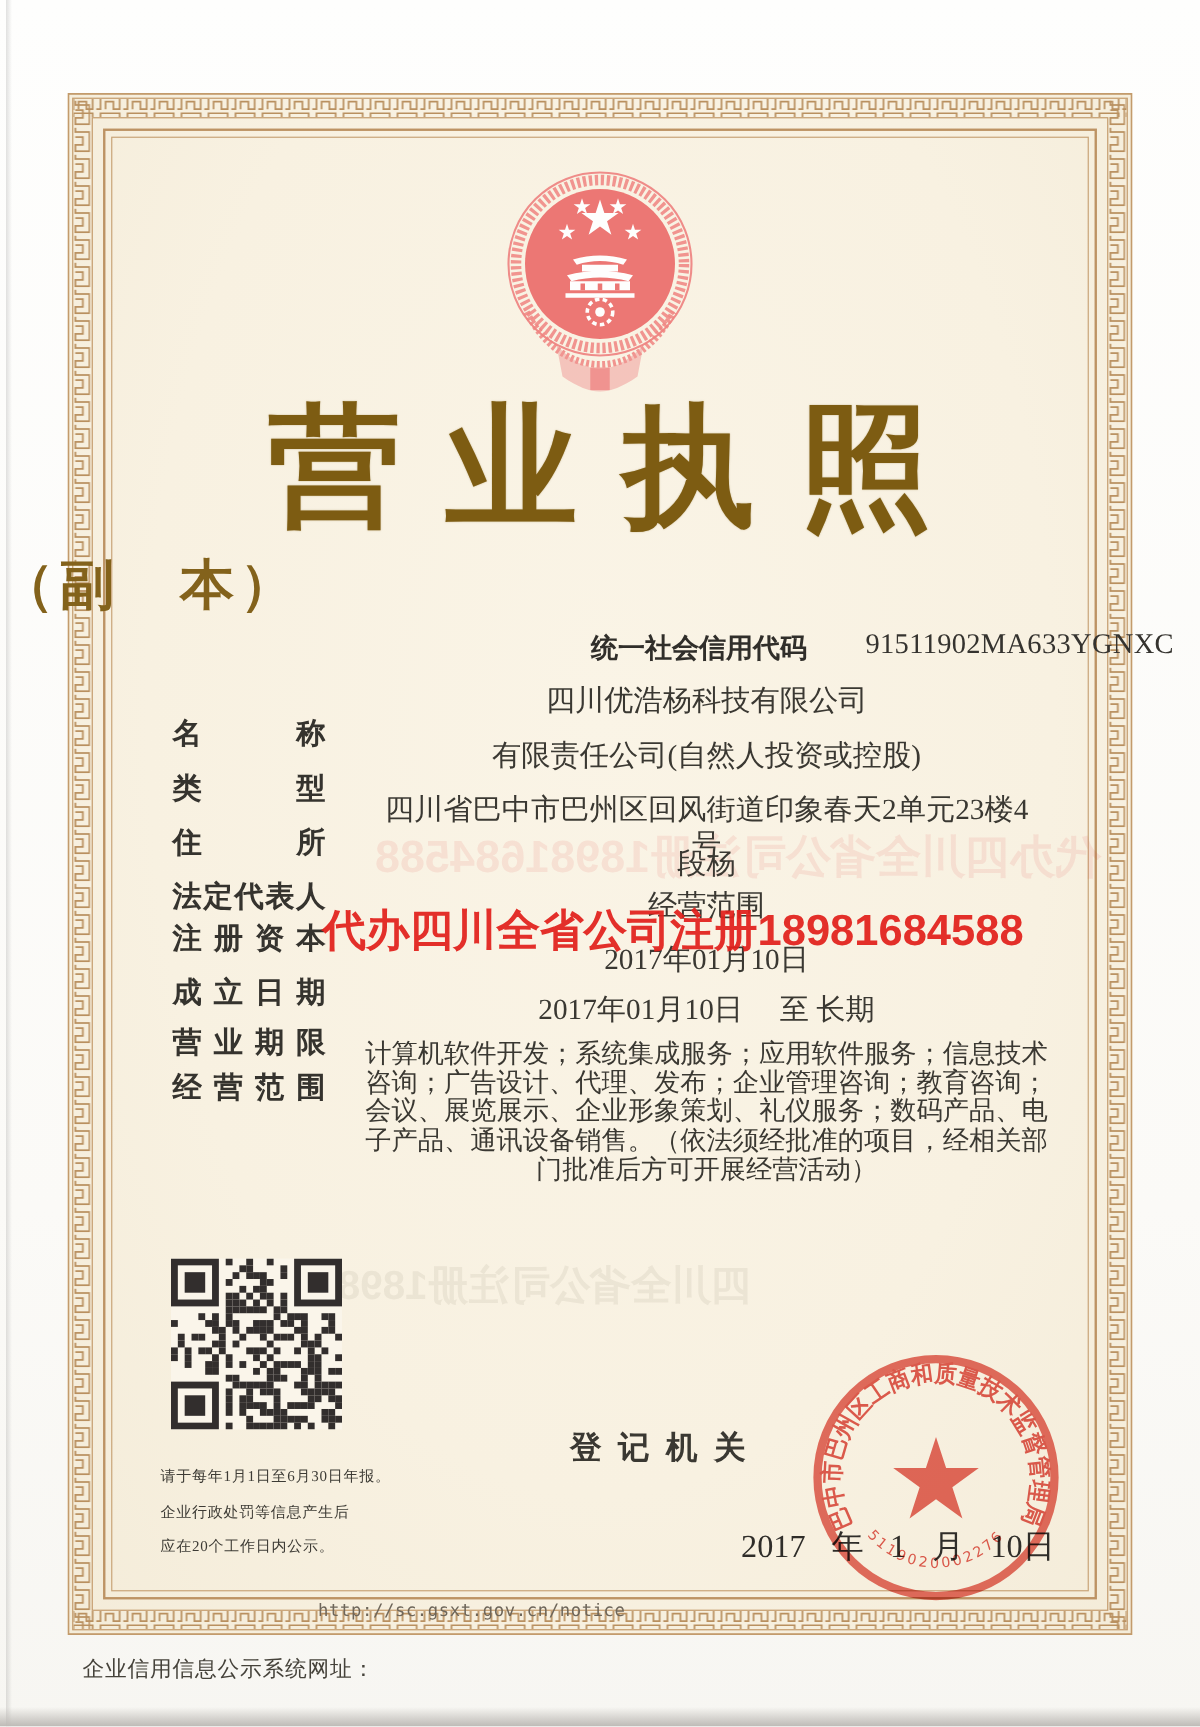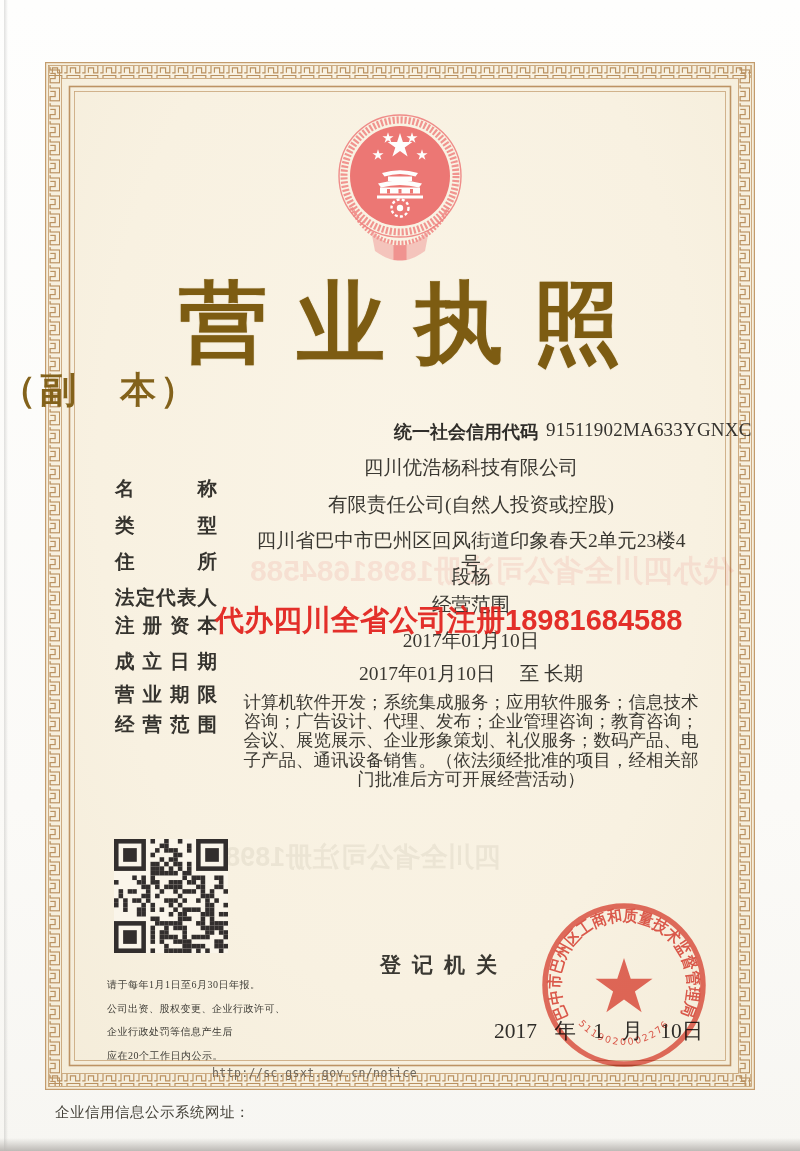--- a/index.html
+++ b/index.html
@@ -10,28 +10,28 @@
   .scan-left { position:absolute; left:4px; top:0; bottom:0; width:4px;
                background:linear-gradient(90deg,rgba(90,90,90,.18),rgba(90,90,90,0)); }
   .scan-bottom { position:absolute; left:0; right:0; bottom:0; height:13px;
                  background:linear-gradient(180deg,rgba(120,118,115,0),#bdbab6); }
   .frame { position:absolute; left:45px; top:62px; width:710px; height:1028px;
            background:radial-gradient(ellipse at 50% 40%, #faf4e6 0%, #f8f1e1 60%, #f4ecd9 100%); }
   .border-svg { position:absolute; left:0; top:0; }
 
   .emblem { position:absolute; left:337px; top:112px; opacity:.93; }
 
-  .title { position:absolute; left:0; right:0; top:264px; text-align:center;
+  .title { position:absolute; left:0; right:0; top:252px; text-align:center;
            font-size:88px; font-weight:700; color:#7d5c12; letter-spacing:30px; text-indent:30px;
            text-shadow:0 0 1px rgba(125,92,18,.5); }
   .subtitle { position:absolute; left:0; right:0; top:366px; text-align:left;
               font-size:36px; font-weight:700; color:#83621b; letter-spacing:4px; }
 
   .cc-label { position:absolute; left:394px; top:420px; font-size:18px; font-weight:700; color:#302e2a; }
-  .cc-value { position:absolute; left:546px; top:419px; font-size:19px; color:#35332f; letter-spacing:0.2px; }
+  .cc-value { position:absolute; left:577px; top:419px; font-size:19px; color:#35332f; letter-spacing:0.2px; }
 
   .frow { position:absolute; left:0; top:0; width:800px; }
   .flabel { position:absolute; left:115px; width:102px; font-size:19.5px; font-weight:700; color:#35332e;
             text-align:justify; text-align-last:justify;margin-top:18px; }
   .fvalue { position:absolute; left:230px; width:482px; font-size:19.5px; color:#3a3832; line-height:22.5px;
             white-space:pre-line;text-align:center; }
   .fvalue.scope { font-size:17.5px; line-height:19.2px; }
 
   .watermark { position:absolute; left:215px; top:601px; font-size:29px; font-weight:700; color:#e2211c;
                font-family:"Liberation Sans","DejaVu Sans",sans-serif; opacity:.93; white-space:nowrap; }
@@ -369,21 +369,20 @@
         <rect x="9.12" y="9.12" width="13.68" height="13.68" fill="#322e2d"></rect>
         <rect x="82.08" y="0" width="31.919999999999998" height="31.919999999999998" fill="#322e2d"></rect>
         <rect x="86.63999999999999" y="4.56" width="22.799999999999997" height="22.799999999999997" fill="#faf5ea"></rect>
         <rect x="91.19999999999999" y="9.12" width="13.68" height="13.68" fill="#322e2d"></rect>
         <rect x="0" y="82.08" width="31.919999999999998" height="31.919999999999998" fill="#322e2d"></rect>
         <rect x="4.56" y="86.63999999999999" width="22.799999999999997" height="22.799999999999997" fill="#faf5ea"></rect>
         <rect x="9.12" y="91.19999999999999" width="13.68" height="13.68" fill="#322e2d"></rect>
       </svg></div>
   <div class="qr-note">
     <div>请于每年1月1日至6月30日年报。</div>
-    <div>公司出资、股权变更、企业行政许可、</div>
     <div>企业行政处罚等信息产生后</div>
     <div>应在20个工作日内公示。</div>
   </div>
 
   <div class="registry">登记机关</div>
   <div class="issue-date">2017 年  1 月  10日</div>
 
   <svg class="seal" width="176" height="180" viewBox="0 0 176 180">
     <circle cx="88" cy="89" r="79" fill="none" stroke="#e25a4e" stroke-width="5.5" opacity=".92"></circle>
     <polygon transform="translate(88,92)" fill="#e25a4e" opacity=".95" points="0,-30 6.74,-9.27 28.53,-9.27 10.90,3.54 17.63,24.27 0,11.46 -17.63,24.27 -10.90,3.54 -28.53,-9.27 -6.74,-9.27"></polygon>

